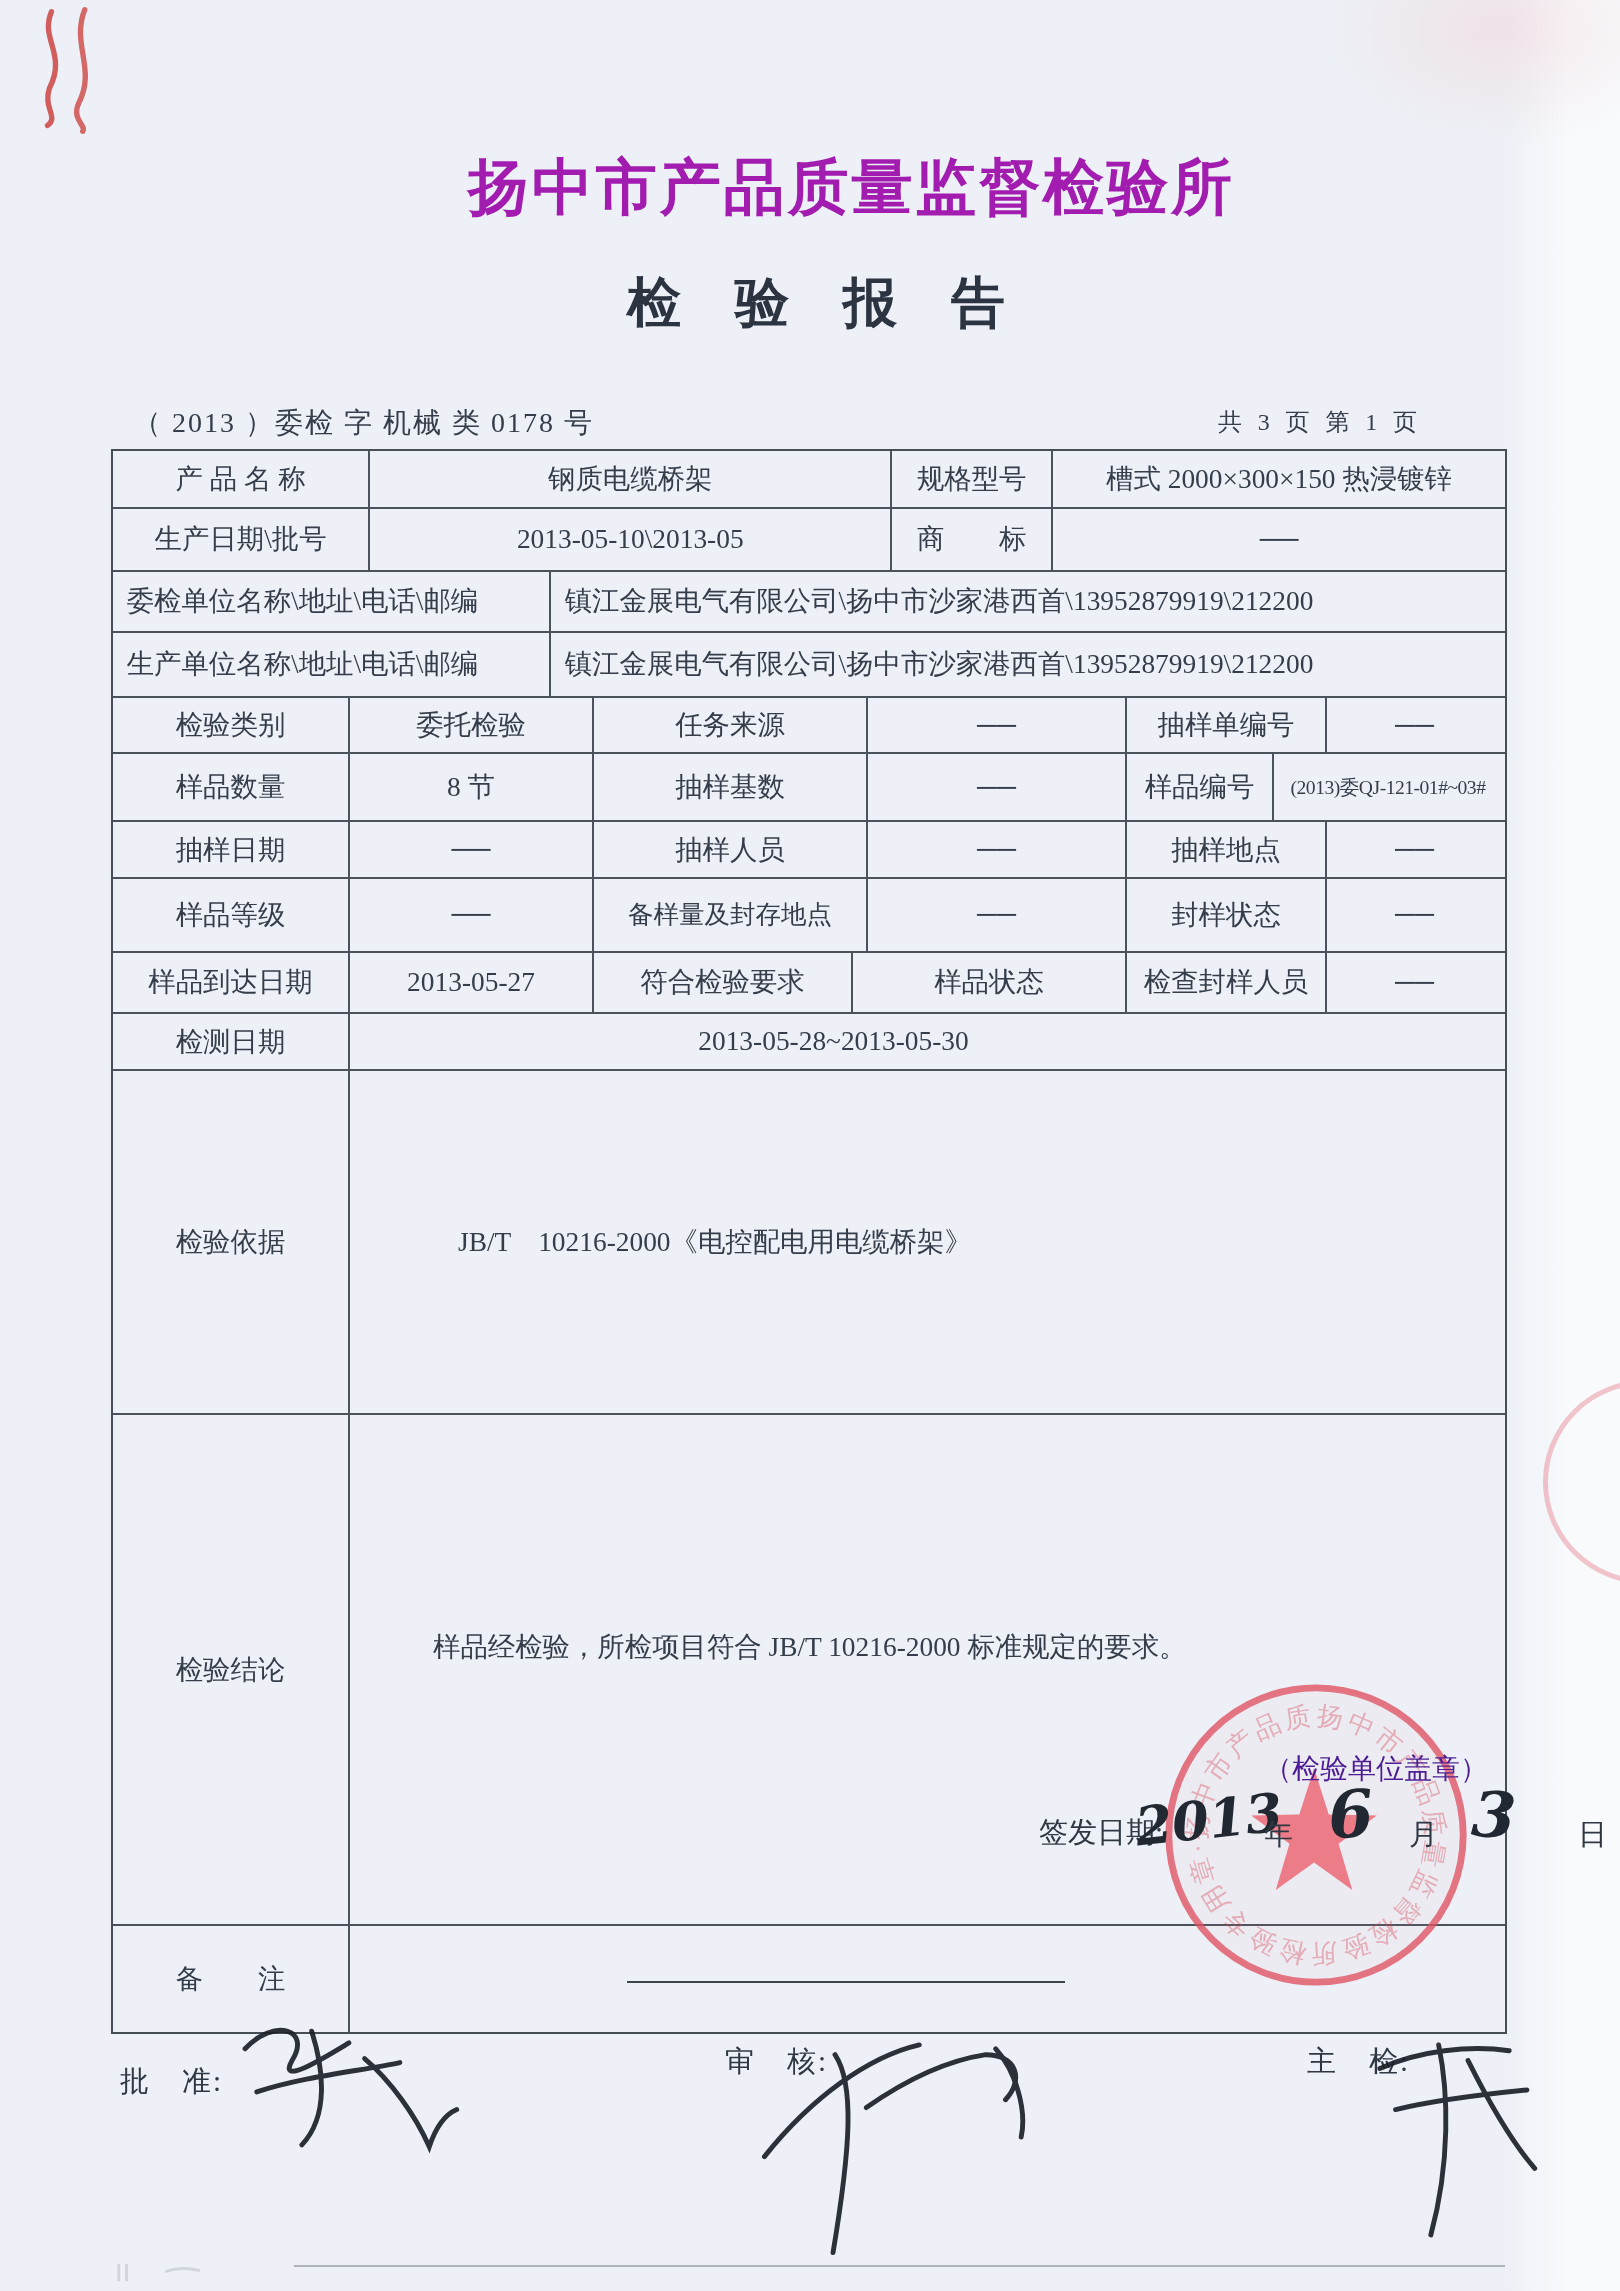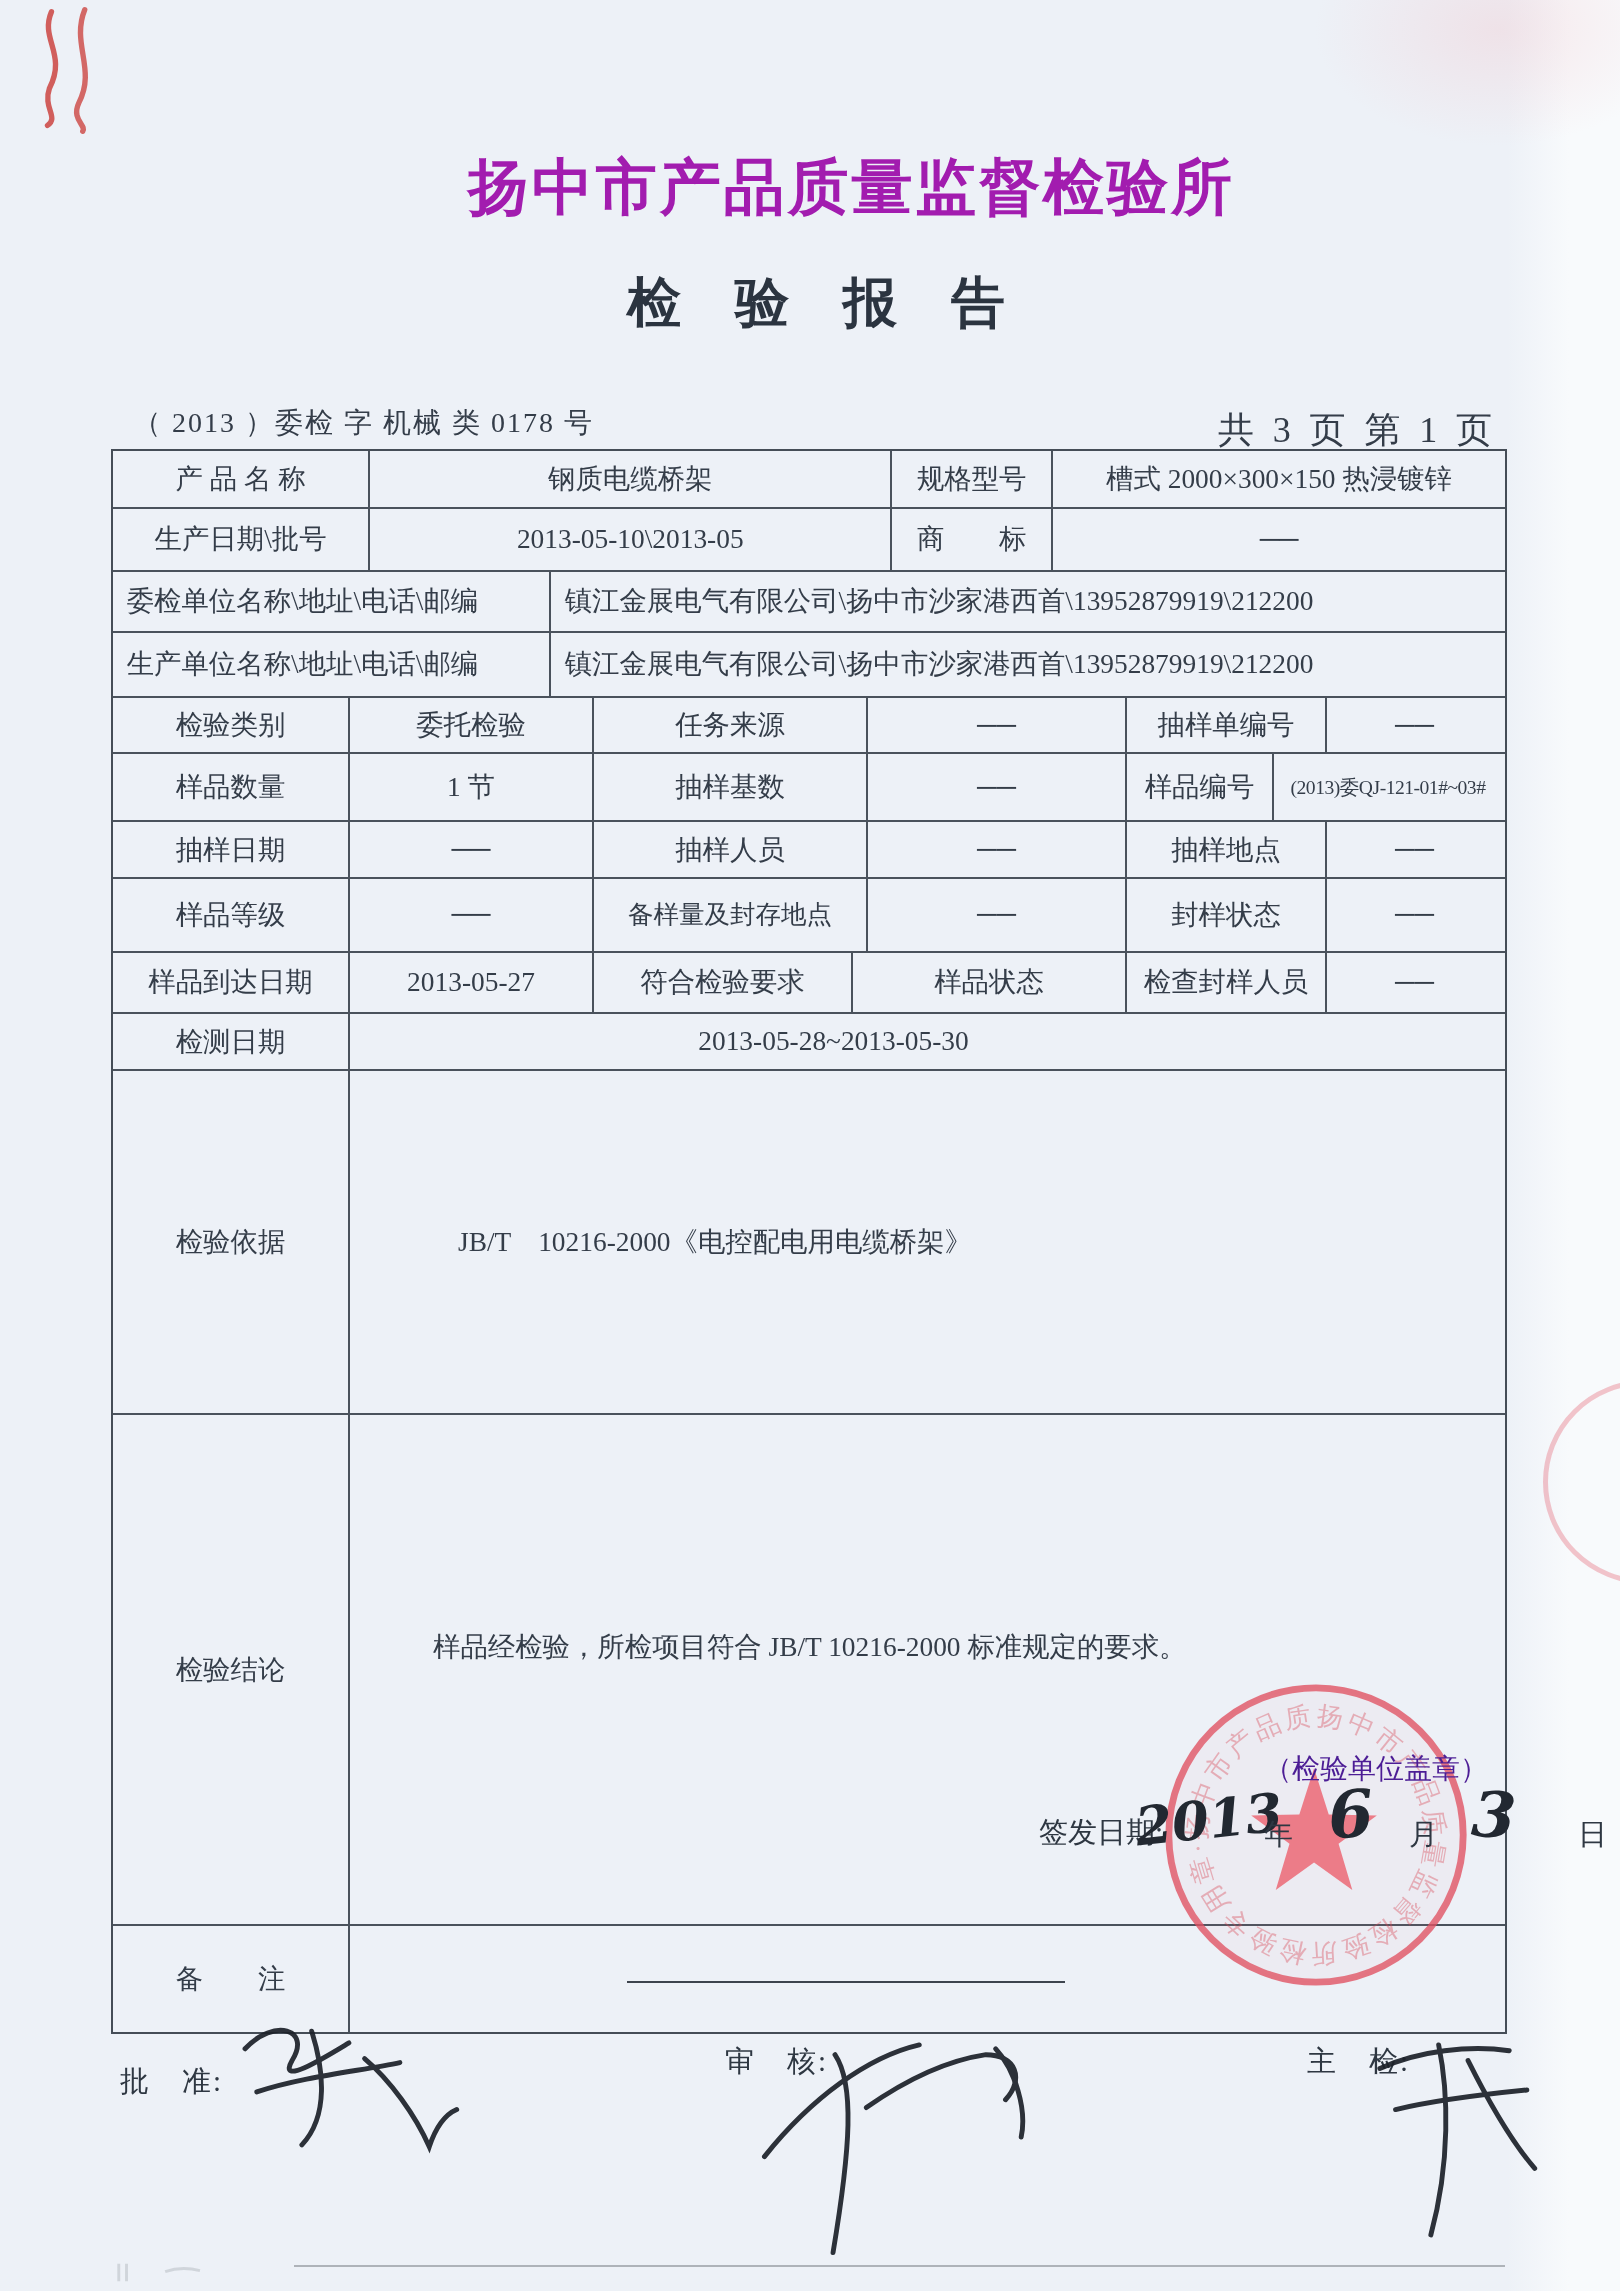--- a/index.html
+++ b/index.html
@@ -12,21 +12,21 @@
   .abs{position:absolute;}
   
   .edge-right{left:1507px;top:0;width:113px;height:2292px;
     background:linear-gradient(90deg,rgba(249,251,253,0),#f8fafc 55%);}
   .pink-tinge{left:1313px;top:0;width:307px;height:147px;
     background:radial-gradient(ellipse at 60% 20%,rgba(242,198,204,.35),rgba(242,198,204,0) 70%);}
   
   .title{left:468px;top:147px;font-size:61px;font-weight:700;letter-spacing:2.9px;color:#a21caf;white-space:nowrap;}
   .subtitle{left:627px;top:267px;font-size:54px;font-weight:700;color:#2b3440;white-space:nowrap;}
   .docline{left:133px;top:404px;font-size:28px;letter-spacing:2px;white-space:nowrap;}
-  .pageinfo{left:1218px;top:406px;font-size:36px;letter-spacing:4.9px;white-space:nowrap;}
+  .pageinfo{left:1218px;top:406px;font-size:24px;letter-spacing:4.9px;white-space:nowrap;}
   
   .tbl{left:111px;top:449px;width:1396px;height:1585px;border:2.9px solid #454d57;
     box-sizing:border-box;display:flex;flex-direction:column;background:transparent;}
   .tr{display:flex;box-sizing:border-box;border-bottom:2px solid #4a525c;}
   .tr.lastrow{border-bottom:none;}
   .td{box-sizing:border-box;border-right:2px solid #4a525c;display:flex;align-items:center;
     justify-content:center;font-size:27.4px;overflow:hidden;white-space:nowrap;}
   .td.last{border-right:none;}
   .td.left{justify-content:flex-start;padding-left:13.7px;}
   .w230{width:264px}.w547{width:536px}.w168{width:165px}.w473{width:464px}
@@ -91,21 +91,21 @@
   <div class="tr" style="height:57px">
     <div class="td w242">检验类别</div>
     <div class="td w249">委托检验</div>
     <div class="td w280">任务来源</div>
     <div class="td w264">──</div>
     <div class="td w204">抽样单编号</div>
     <div class="td w179 last">──</div>
   </div>
   <div class="tr" style="height:69px">
     <div class="td w242">样品数量</div>
-    <div class="td w249">1 节</div>
+    <div class="td w249">8 节</div>
     <div class="td w280">抽样基数</div>
     <div class="td w264">──</div>
     <div class="td w150">样品编号</div>
     <div class="td w233 last fs20">(2013)委QJ-121-01#~03#</div>
   </div>
   <div class="tr" style="height:57px">
     <div class="td w242">抽样日期</div>
     <div class="td w249">──</div>
     <div class="td w280">抽样人员</div>
     <div class="td w264">──</div>

